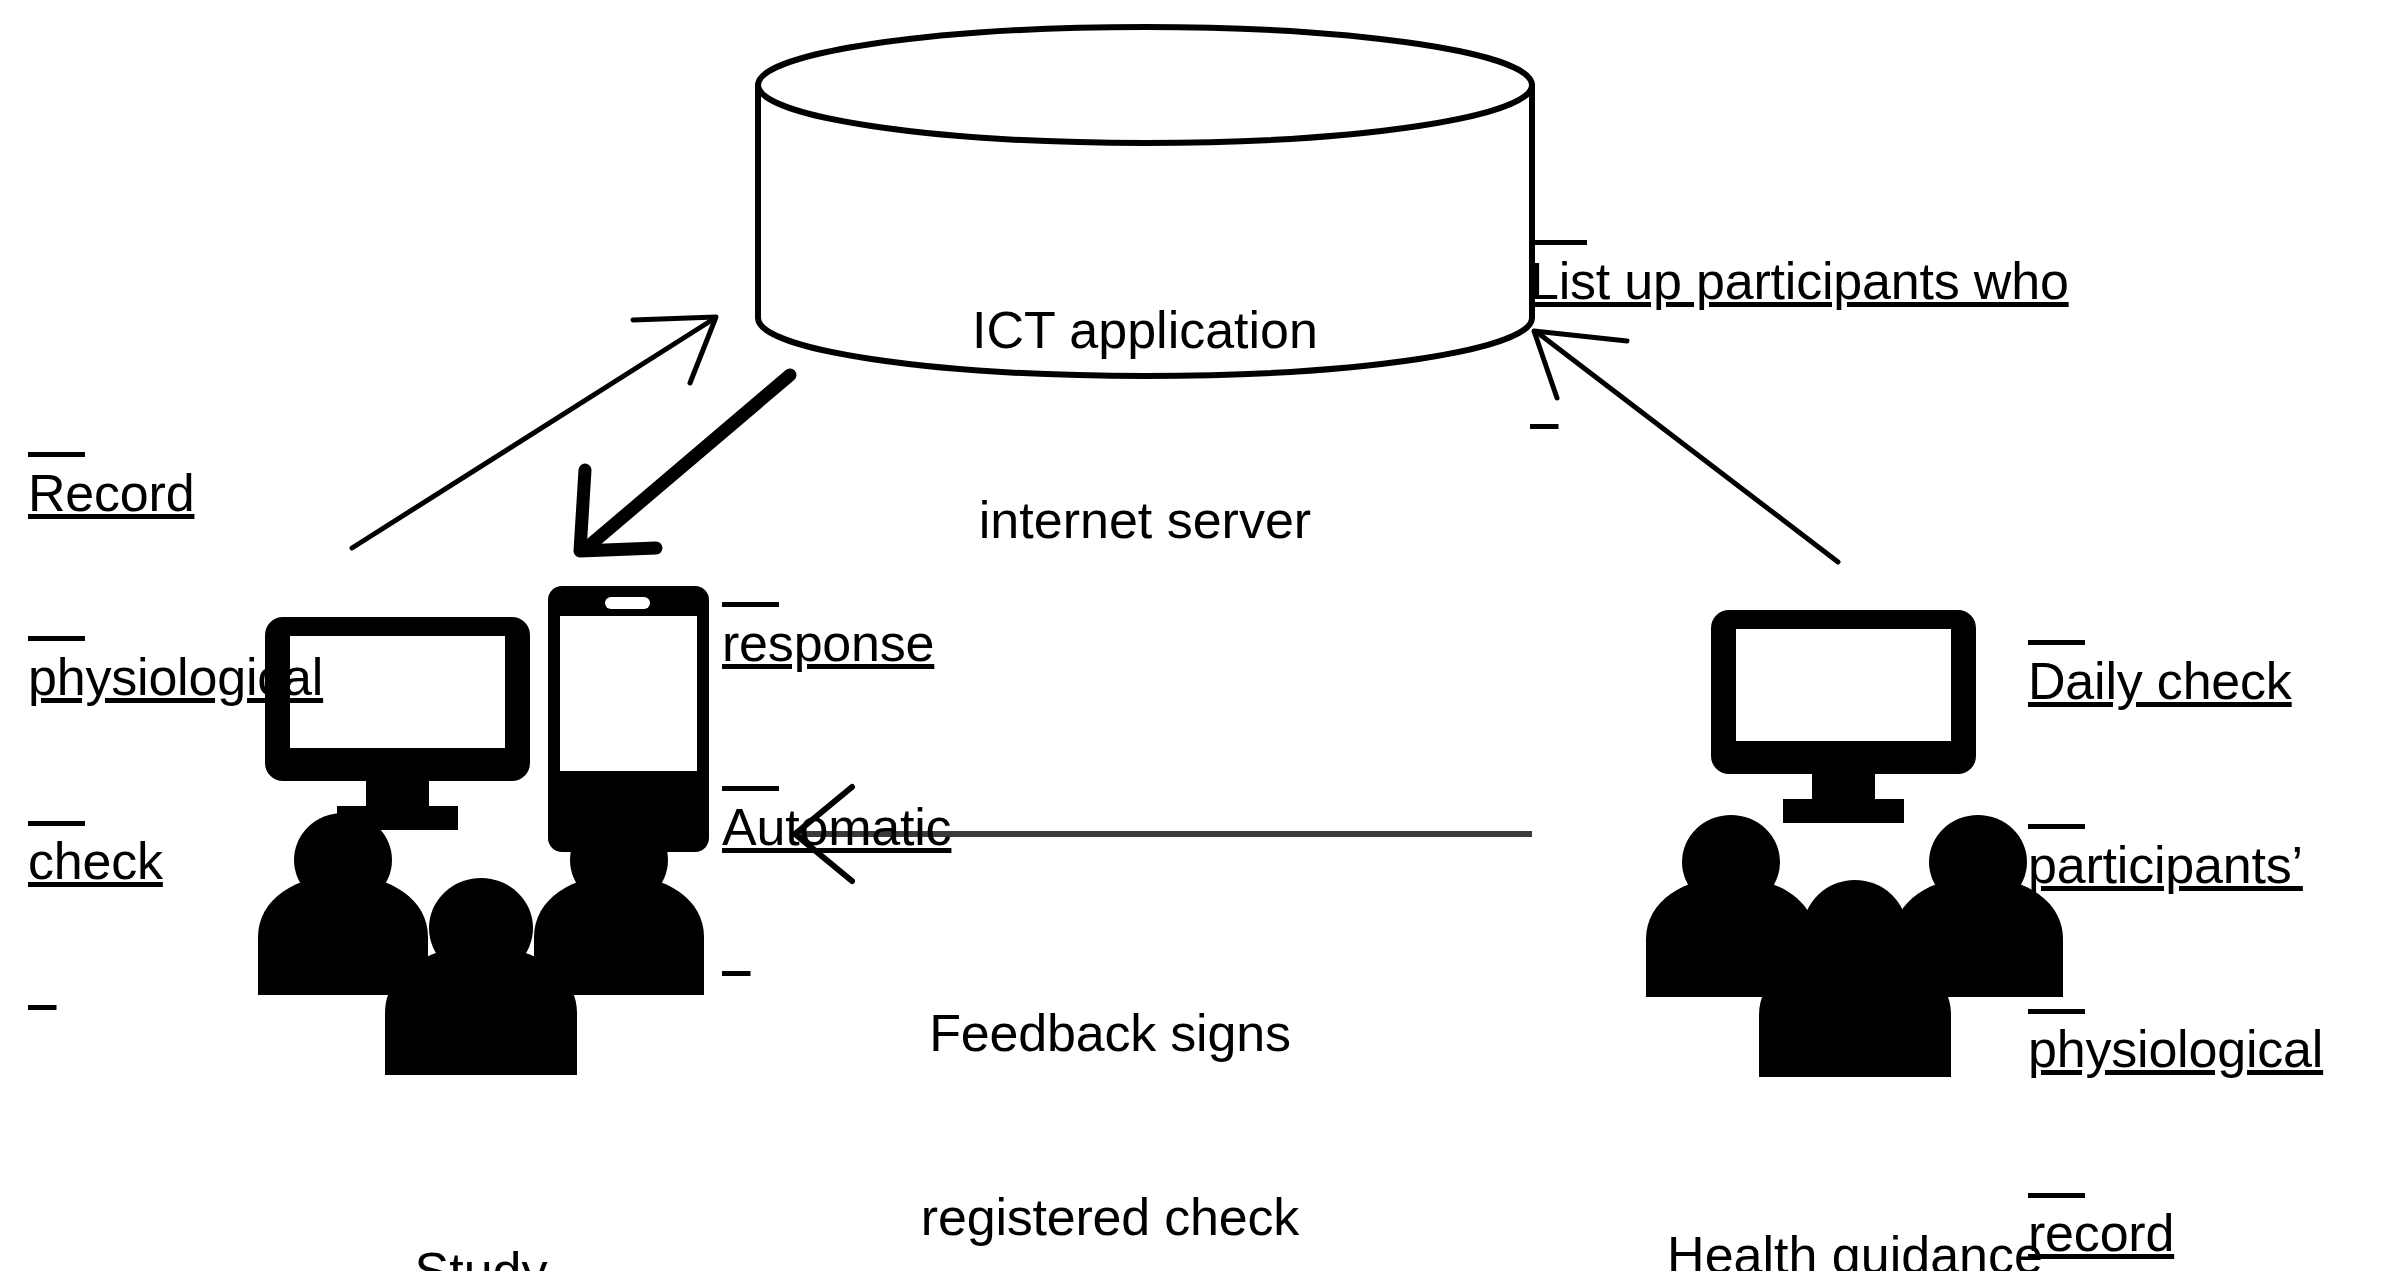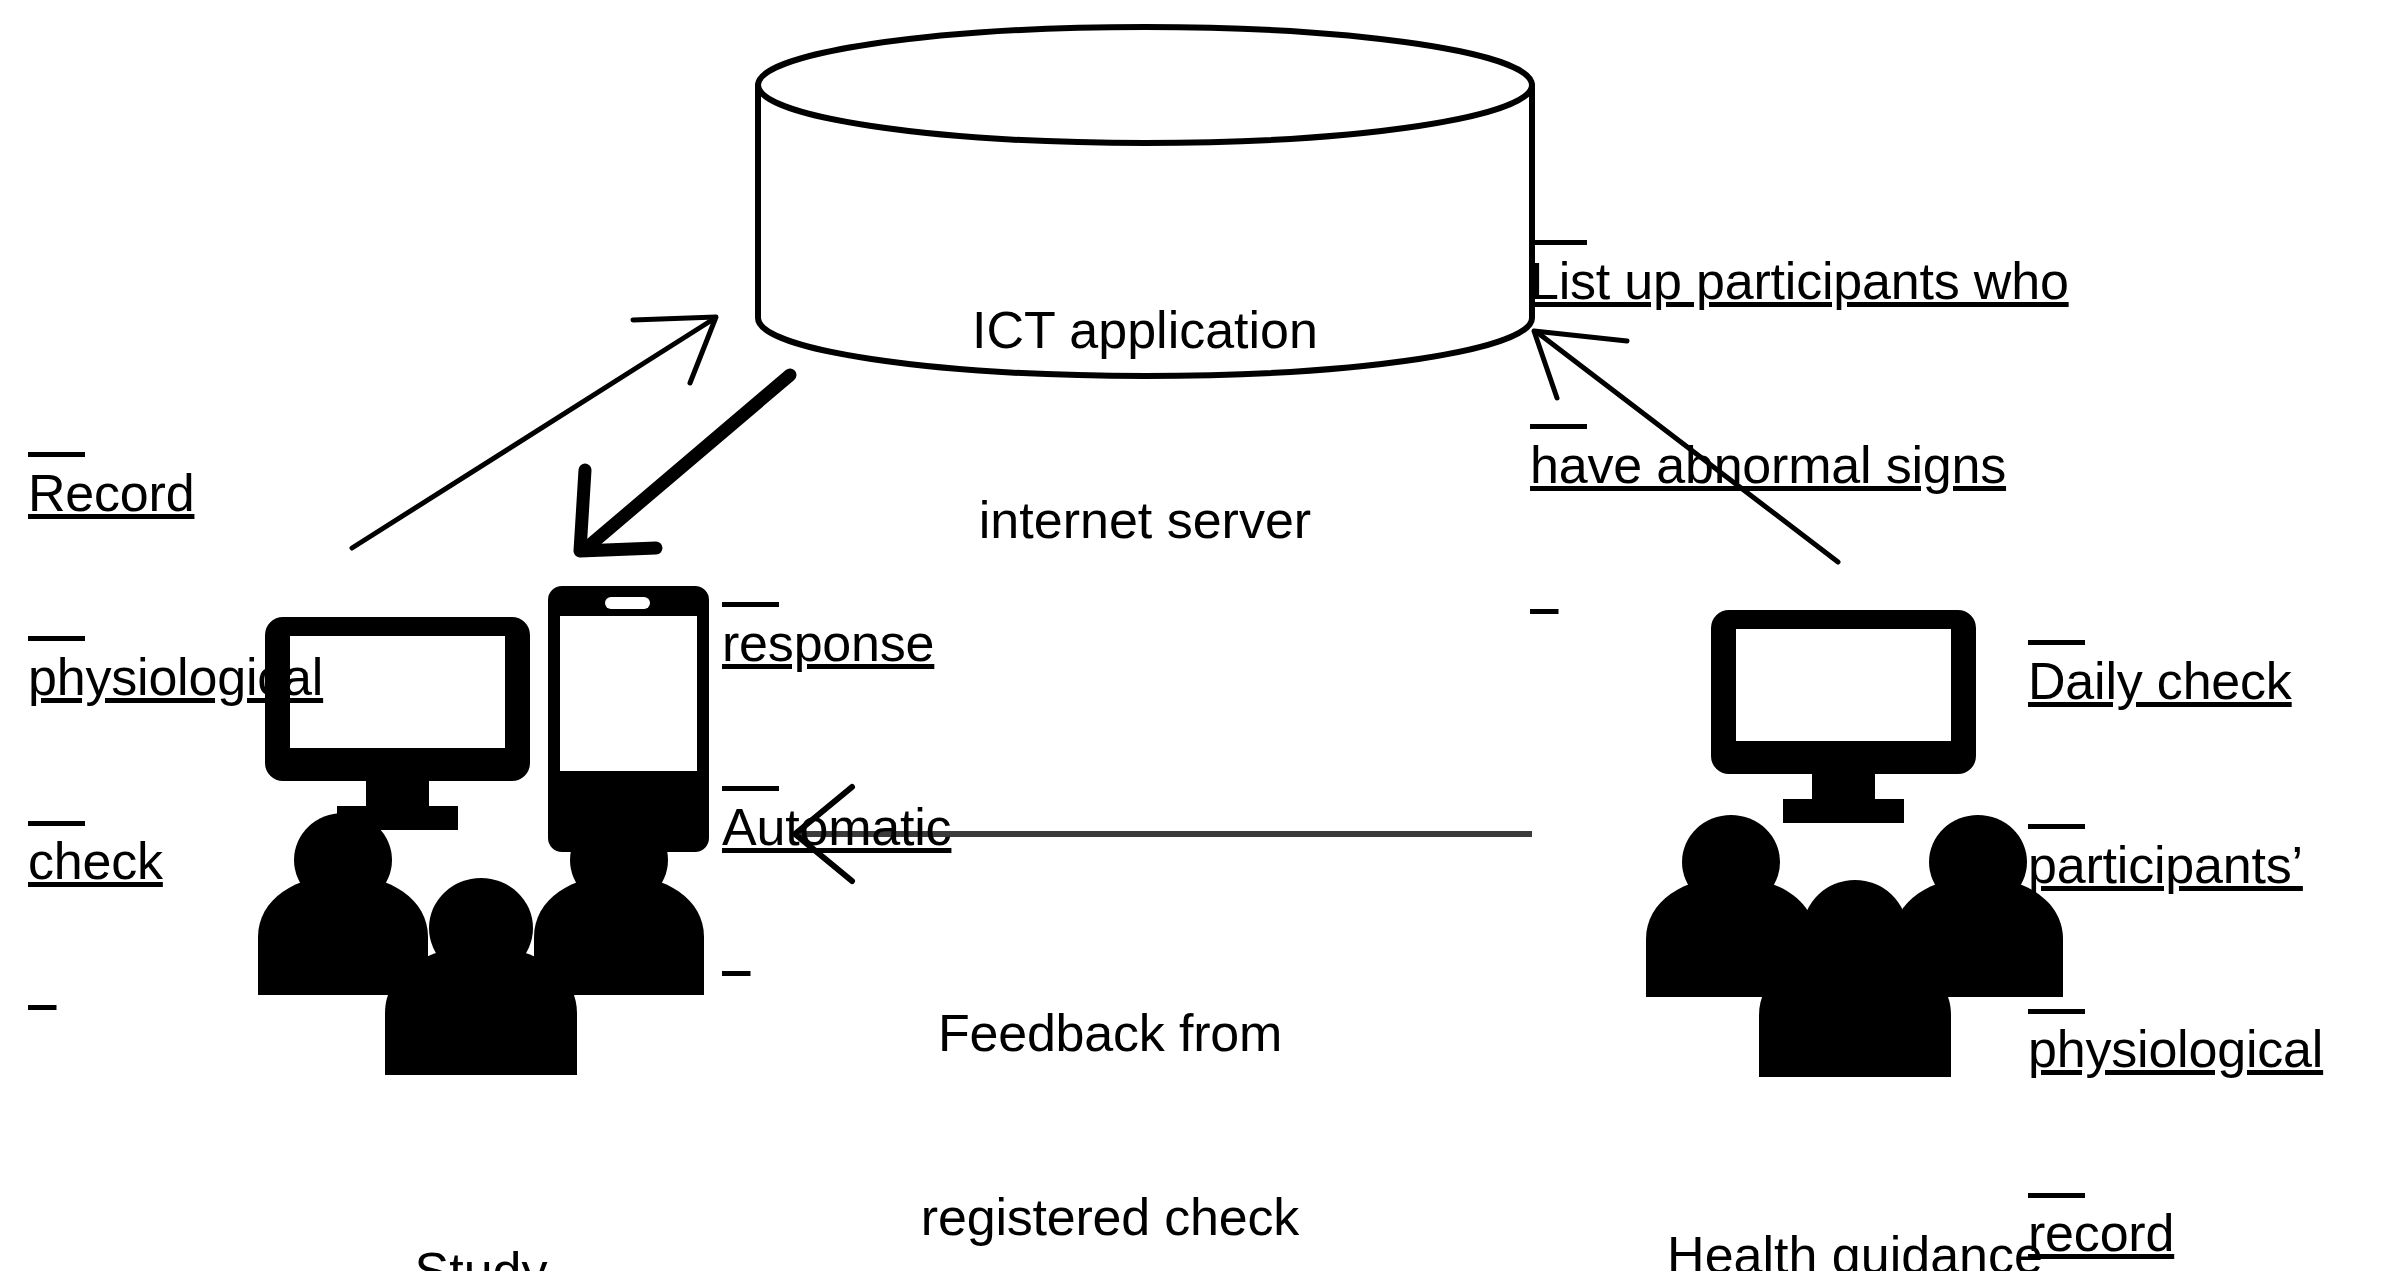--- a/index.html
+++ b/index.html
@@ -134,21 +134,20 @@
 
   </svg>
 
   <div class="server-text" style="left:810px; top:172px; width:670px;">
     <div>ICT application</div>
     <div>internet server</div>
   </div>
 
   <div class="diagram-label label-left" style="left:1530px; top:128px; width:760px;">
     <div>List up participants who</div>
-    <div>have abnormal signs</div>
   </div>
 
   <div class="diagram-label label-left" style="left:28px; top:340px; width:400px;">
     <div>Record</div>
     <div>physiological</div>
     <div>check</div>
   </div>
 
   <div class="diagram-label label-left" style="left:722px; top:490px; width:380px;">
     <div>response</div>
@@ -156,21 +155,21 @@
   </div>
 
   <div class="diagram-label label-left" style="left:2028px; top:528px; width:370px;">
     <div>Daily check</div>
     <div>participants’</div>
     <div>physiological</div>
     <div>record</div>
   </div>
 
   <div class="diagram-label label-center" style="left:860px; top:880px; width:500px;">
-    <div>Feedback from</div>
+    <div>Feedback signs</div>
     <div>registered check</div>
   </div>
 
   <div class="node-caption" style="left:231px; top:1118px; width:500px;">
     <div>Study</div>
     
   </div>
 
   <div class="node-caption" style="left:1605px; top:1102px; width:500px;">
     <div>Health guidance</div>

